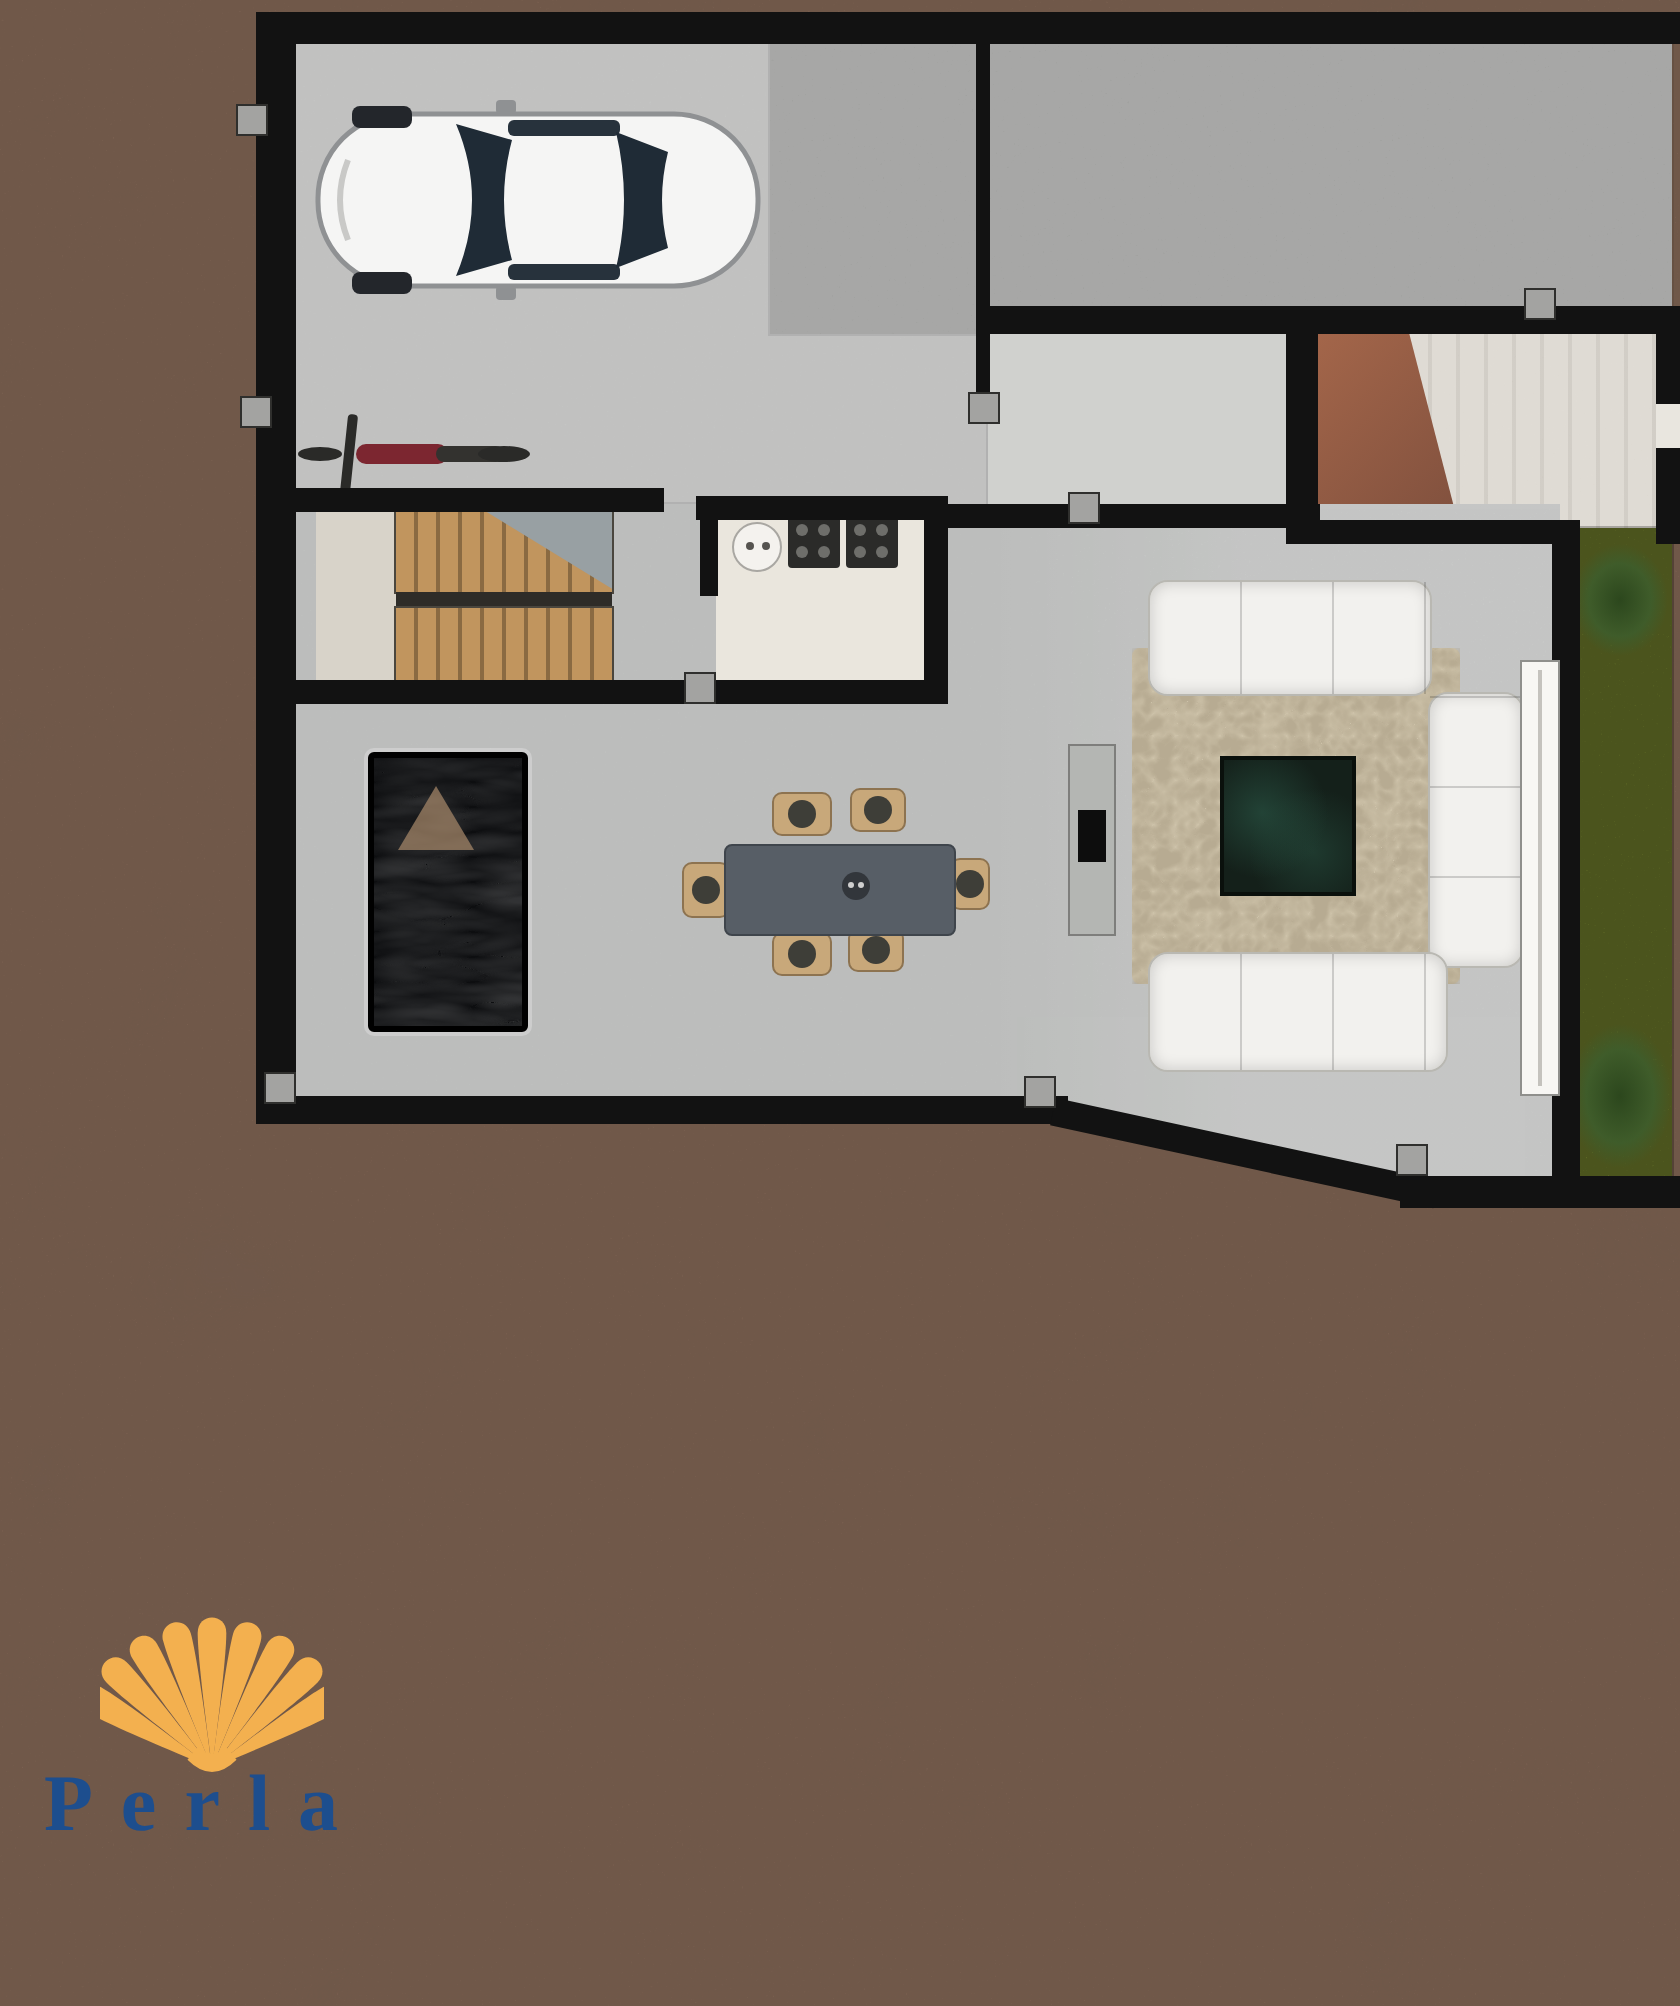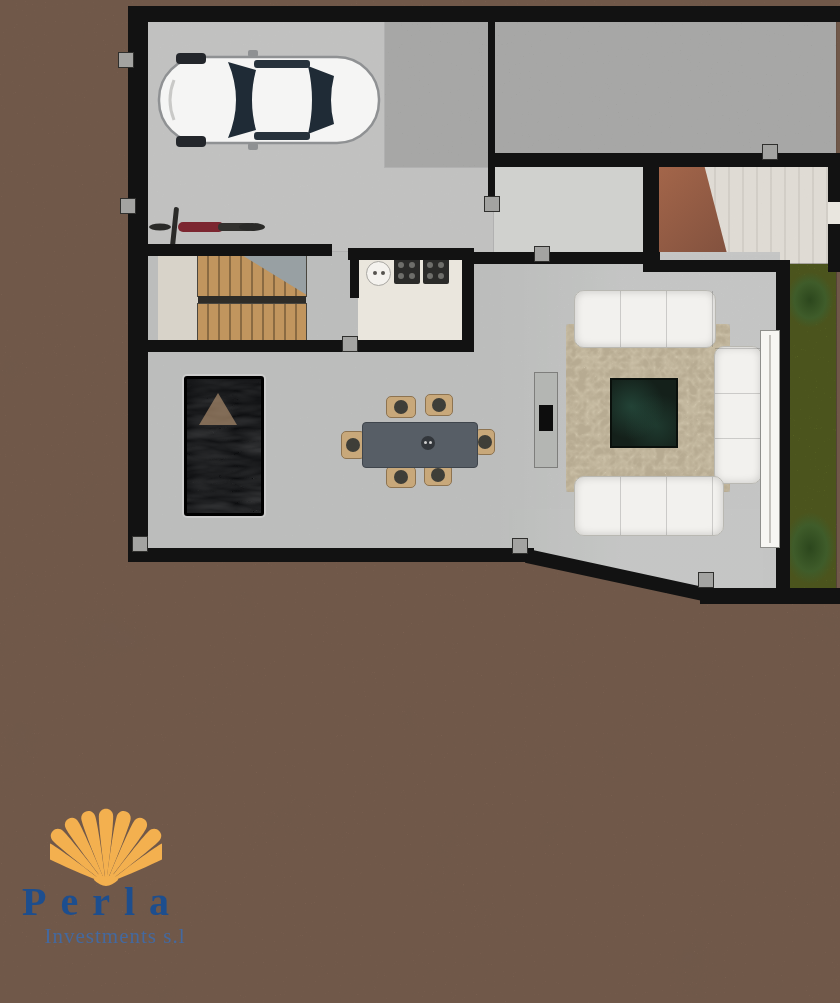--- a/index.html
+++ b/index.html
@@ -288,15 +288,14 @@
       <path transform="rotate(-15 50 86)" d="M50,86 C46,56 43,30 43,20 C43,10 57,10 57,20 C57,30 54,56 50,86 Z"></path>
       <path d="M50,86 C46,56 43,30 43,20 C43,10 57,10 57,20 C57,30 54,56 50,86 Z"></path>
       <path transform="rotate(15 50 86)" d="M50,86 C46,56 43,30 43,20 C43,10 57,10 57,20 C57,30 54,56 50,86 Z"></path>
       <path transform="rotate(30 50 86)" d="M50,86 C46,56 43,30 43,20 C43,10 57,10 57,20 C57,30 54,56 50,86 Z"></path>
       <path transform="rotate(45 50 86)" d="M50,86 C46,56 43,30 43,20 C43,10 57,10 57,20 C57,30 54,56 50,86 Z"></path>
       <path transform="rotate(60 50 86)" d="M50,86 C46,56 43,30 43,20 C43,10 57,10 57,20 C57,30 54,56 50,86 Z"></path>
       <path d="M38,82 Q50,94 62,82 L57,76 Q50,82 43,76 Z"></path>
     </g>
   </svg>
   <div class="abs logo-brand" style="left:8px;top:882px;">Perla</div>
-  <div class="abs logo-sub" style="left:8px;top:926px;">Investments s.l</div>
 
 </div>
 
 </body></html>

